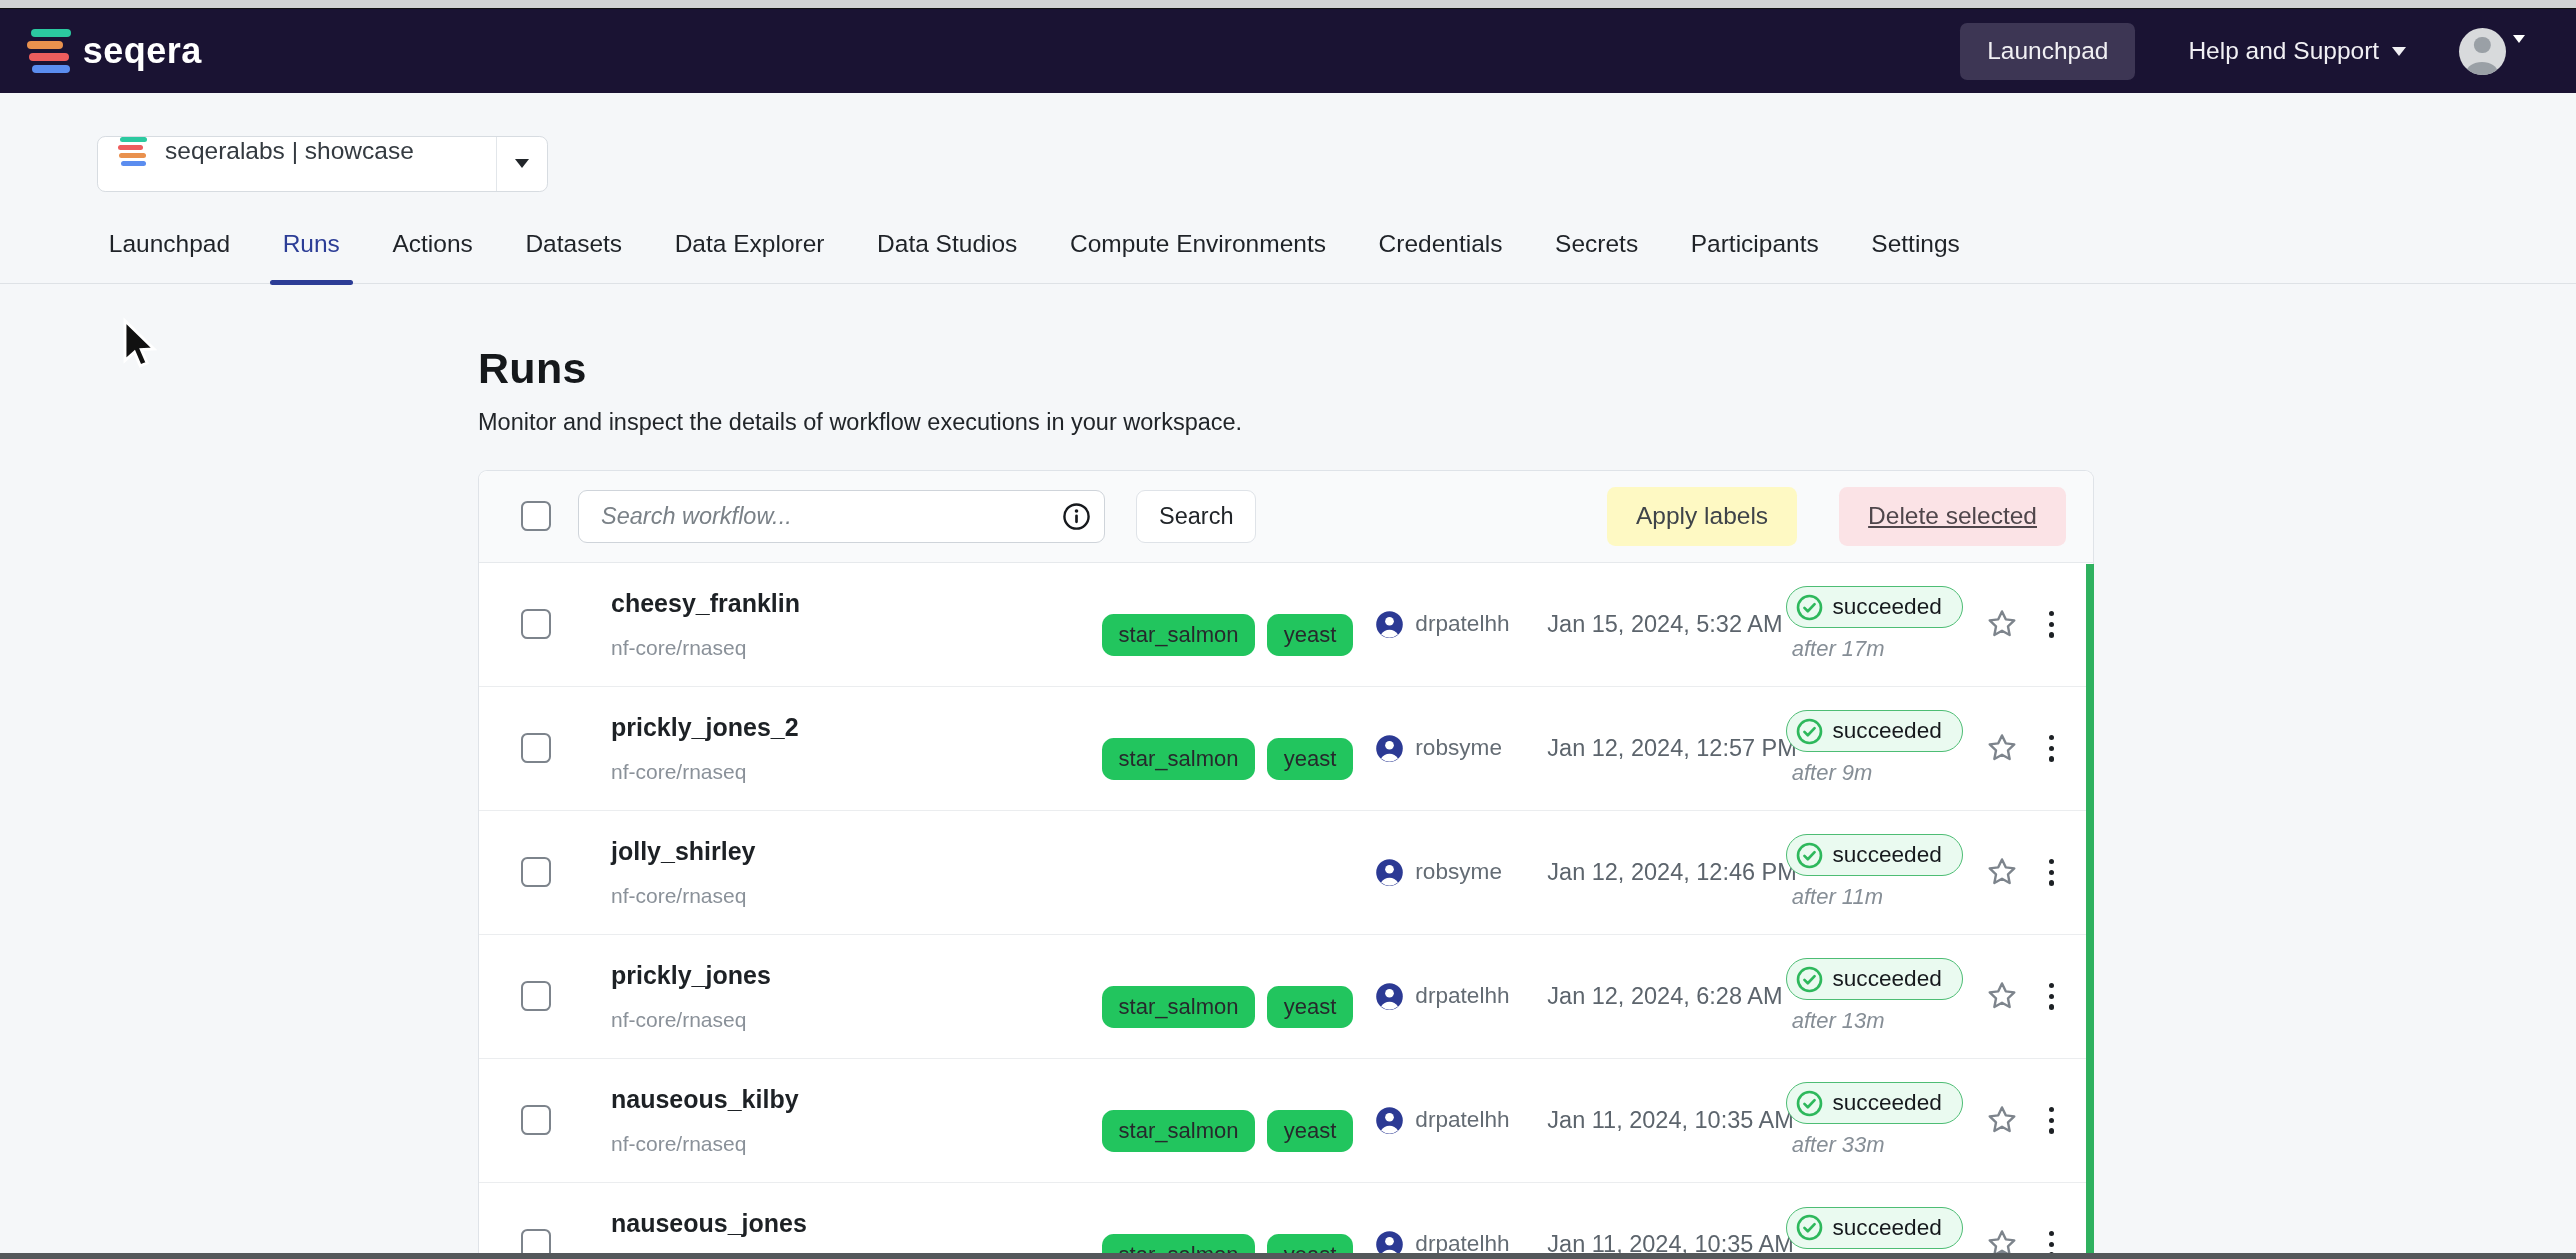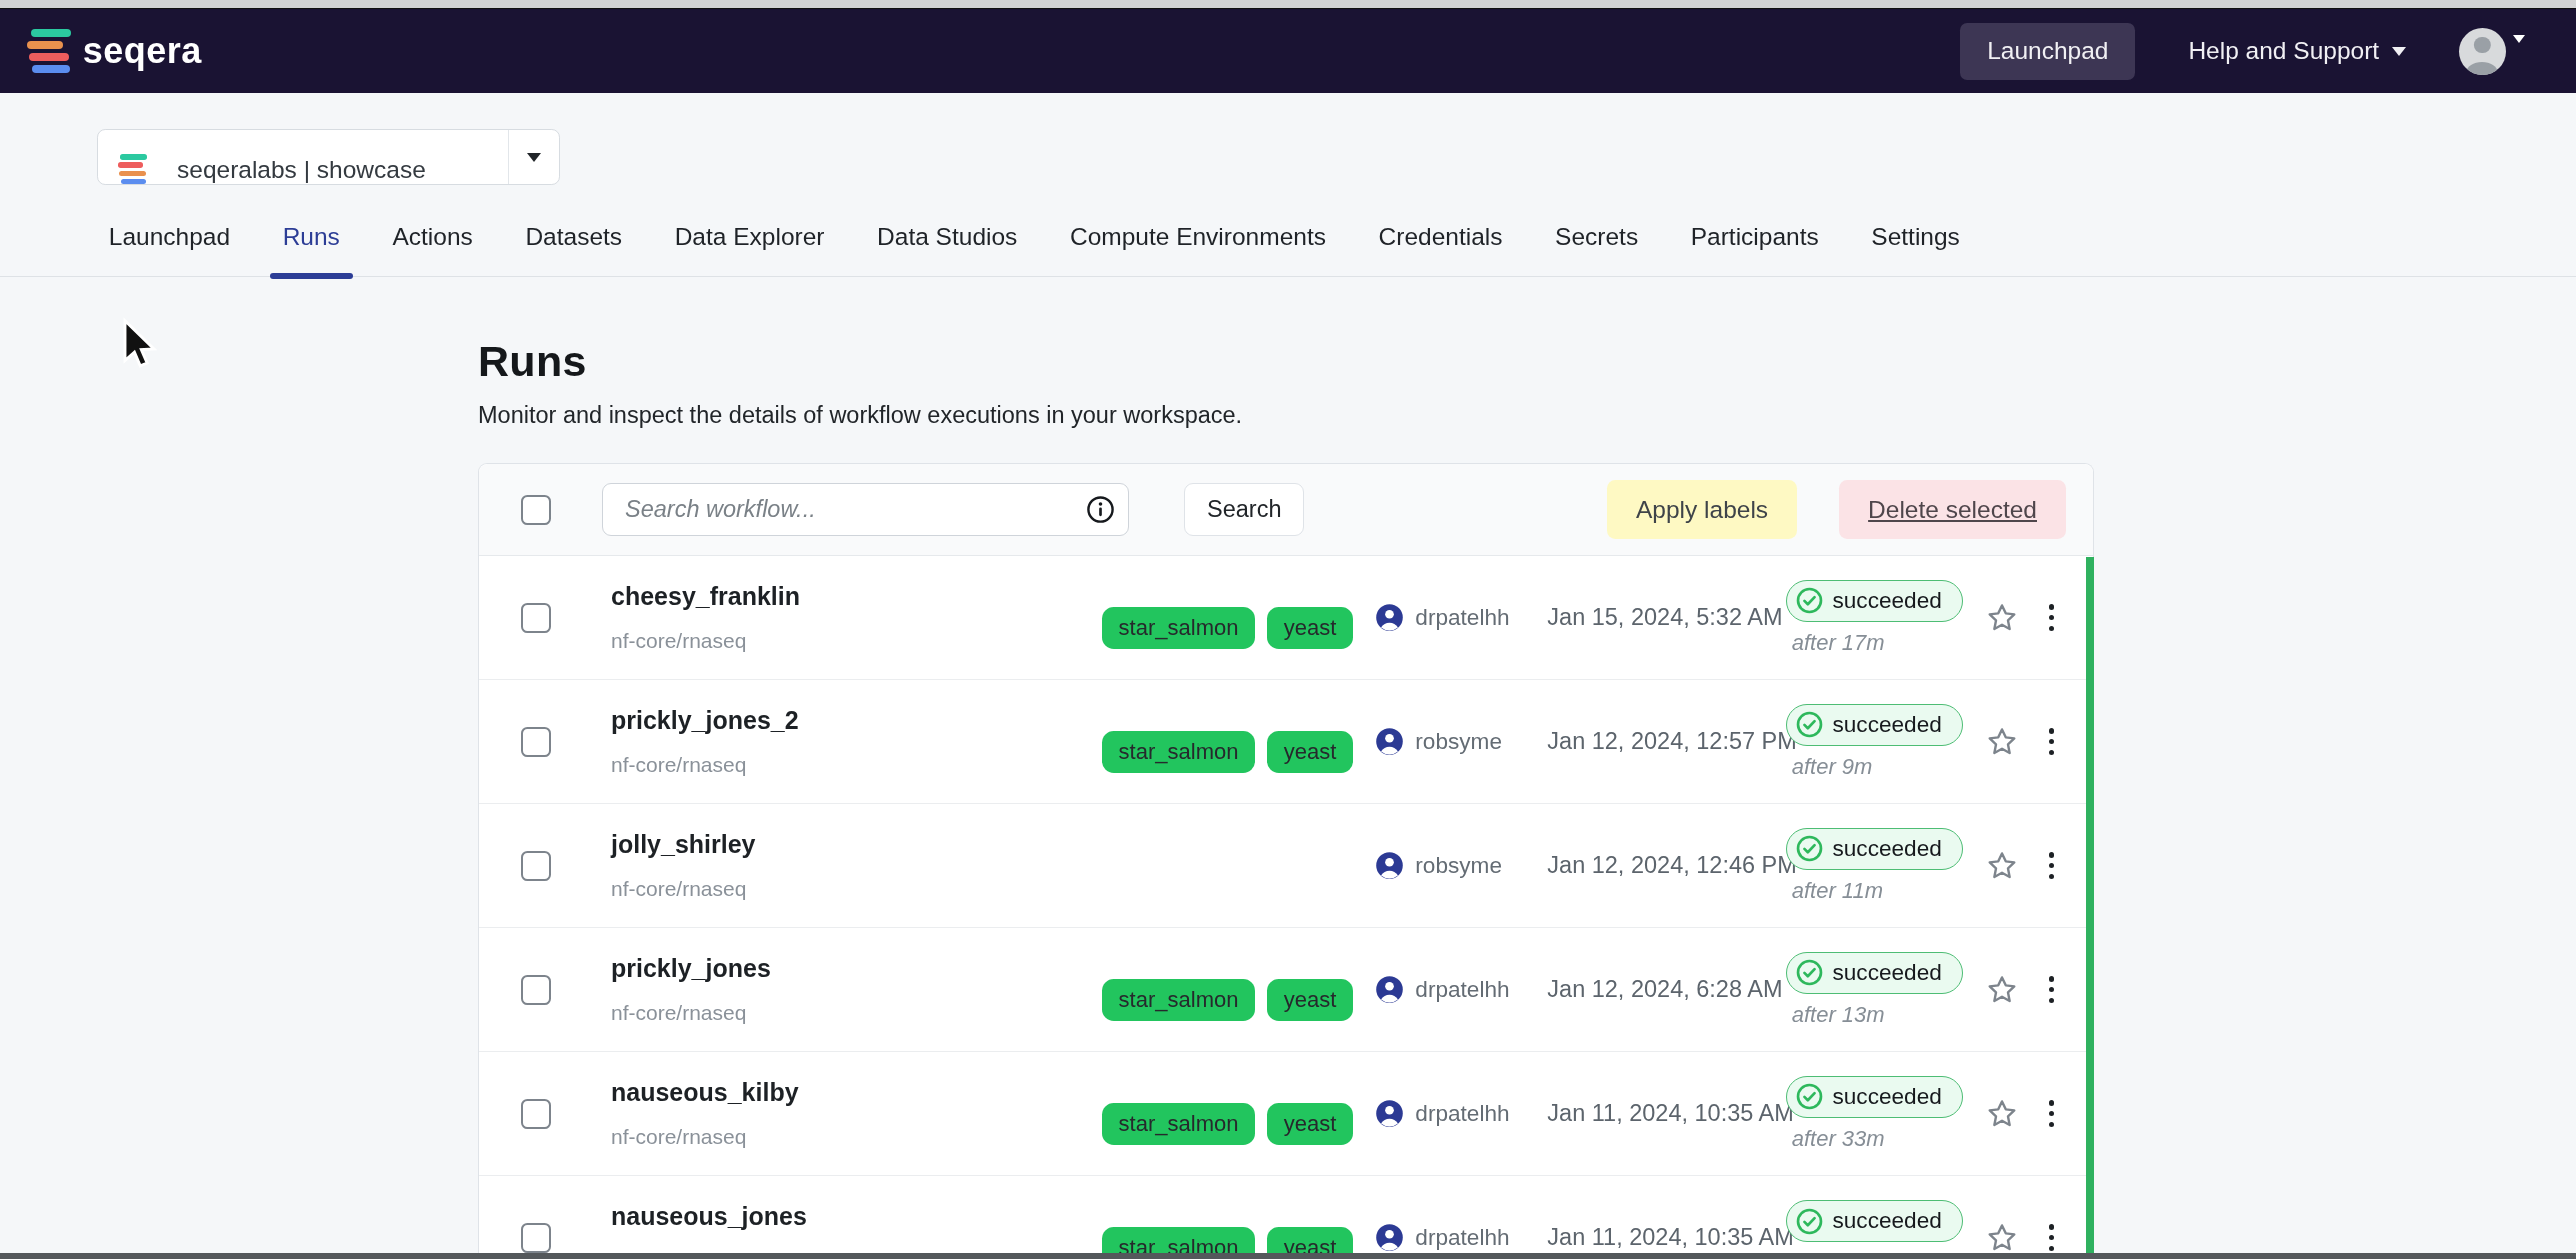--- a/index.html
+++ b/index.html
@@ -42,21 +42,21 @@
   .avatar .head { position:absolute; top:9px; left:50%; transform:translateX(-50%); width:16.3px; height:16.3px; border-radius:50%; background:#9aa0a6; }
   .avatar .body { position:absolute; bottom:-7.2px; left:50%; transform:translateX(-50%); width:31px; height:20px; border-radius:50% 50% 0 0; background:#9aa0a6; }
   .avatar-caret { margin-top:7.2px; border-top-width:8.2px; border-left-width:6.3px; border-right-width:6.3px; }
 
   
   .workspace-row { margin:36px 0 0 97px; }
   .workspace-selector {
     display:inline-flex; align-items:stretch; background:#fff;
     border:0.9px solid #d7dce1; border-radius:8.2px; height:56px; overflow:hidden; cursor:pointer;
   }
-  .ws-main { display:flex; align-items:flex-end; gap:30px; padding:0 82px 0 20px; }
+  .ws-main { display:flex; align-items:flex-start; gap:18px; padding:0 82px 0 20px; }
   .mini-logo { display:flex; flex-direction:column; gap:2.7px; width:29px; }
   .mini-logo span { height:5.4px; border-radius:2.7px; display:block; }
   .mini-logo .b1 { background:#2bc9a0; width:27px; margin-left:1.8px; }
   .mini-logo .b2 { background:#ee5d5d; width:25px; }
   .mini-logo .b3 { background:#e9914e; width:27px; margin-left:0.9px; }
   .mini-logo .b4 { background:#5b8def; width:25px; margin-left:2.7px; }
   .ws-label { font-size:24.5px; color:#343a40; font-weight:500; }
   .ws-caret-seg { border-left:0.9px solid #e2e6ea; width:51px; display:flex; align-items:center; justify-content:center; color:#212529; }
 
   
@@ -78,21 +78,21 @@
 
   
   .card {
     margin-top:34px; background:#fff; border:0.9px solid #dfe3e8;
     border-bottom:none; border-radius:9px 9px 0 0; position:relative;
   }
   .green-bar { position:absolute; right:-0.9px; top:93px; width:8.2px; height:calc(100% - 93px); background:#2fb15f; z-index:5; }
 
   .card-header {
     display:flex; align-items:center; background:#f9fafb; border-bottom:0.9px solid #e6e9ec;
-    border-radius:9px 9px 0 0; height:92px; padding:0 27px 0 42px;gap:24px;
+    border-radius:9px 9px 0 0; height:92px; padding:0 27px 0 42px;
   }
   .checkbox {
     width:30px; height:30px; border:2.7px solid #7d848c; border-radius:6.3px; background:#fff;
     flex:none; cursor:pointer;
   }
   .search-group {
     display:flex; align-items:stretch; margin-left:27px; width:527px; height:53px;
     background:#fff; border:0.9px solid #cfd4da; border-radius:9px; overflow:hidden;
   }
   .search-input {

